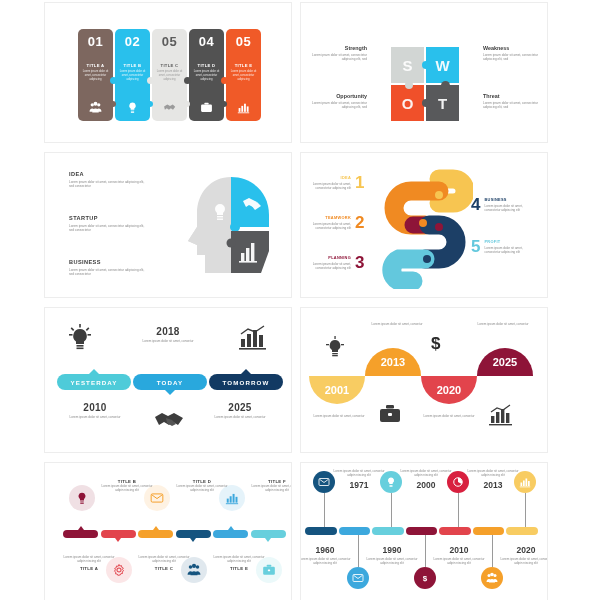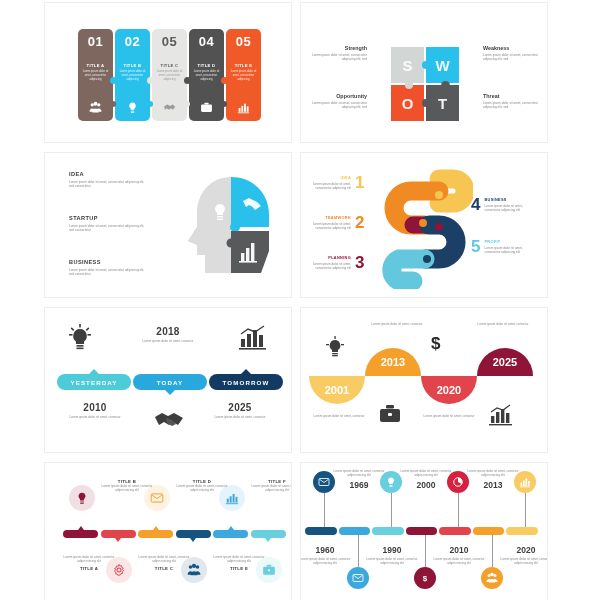--- a/index.html
+++ b/index.html
@@ -520,21 +520,21 @@
           <div class="tbar" style="left: 205px; top: 64px; width: 31.5px; background: rgb(248, 204, 98);"></div>
           <div class="circ" style="left: 12px; top: 8px; width: 22px; height: 22px; background: rgb(21, 84, 127);">
             <svg width="12" height="12" viewBox="0 0 24 24" fill="#ffffff">
               <rect x="2" y="5" width="20" height="14" rx="2" fill="none" stroke="#ffffff" stroke-width="1.7"></rect>
               <path d="M3 6.5 L12 13 L21 6.5" fill="none" stroke="#ffffff" stroke-width="1.7"></path>
             </svg>
           </div>
           <div class="stem" style="left: 23px; top: 30px; height: 34px;"></div>
           <div class="tblk" style="left: 32px; top: 6px;">
             <div class="lorem">Lorem ipsum dolor sit amet, consetur adipin niscing elit</div>
-            <div style="font-size:8.5px;font-weight:bold;color:#3d3d3d;margin-top:2px">1969</div>
+            <div style="font-size:8.5px;font-weight:bold;color:#3d3d3d;margin-top:2px">1971</div>
           </div>
           <div class="circ" style="left: 79px; top: 8px; width: 22px; height: 22px; background: rgb(103, 207, 221);">
             <svg width="12" height="12" viewBox="0 0 24 24" fill="#ffffff">
               <path d="M12 3a6 6 0 0 1 3.4 11v2.2h-6.8V14A6 6 0 0 1 12 3z"></path>
               <rect x="9" y="18" width="6" height="1.5"></rect>
               <rect x="9" y="20.4" width="6" height="1.5"></rect>
             </svg>
           </div>
           <div class="stem" style="left: 90px; top: 30px; height: 34px;"></div>
           <div class="tblk" style="left: 99px; top: 6px;">

